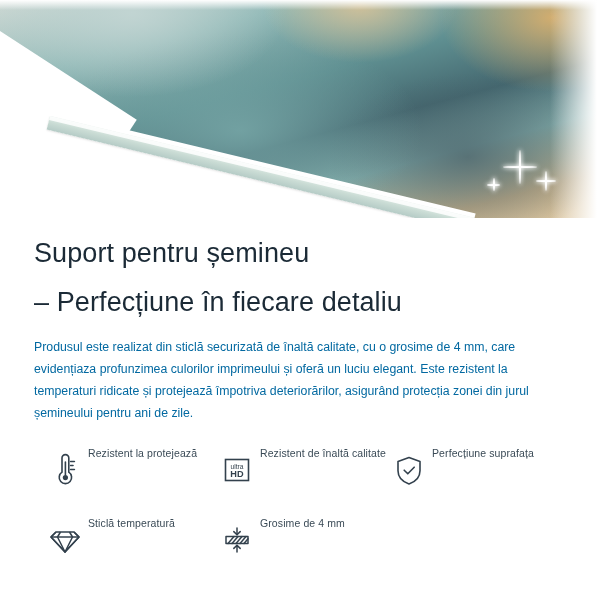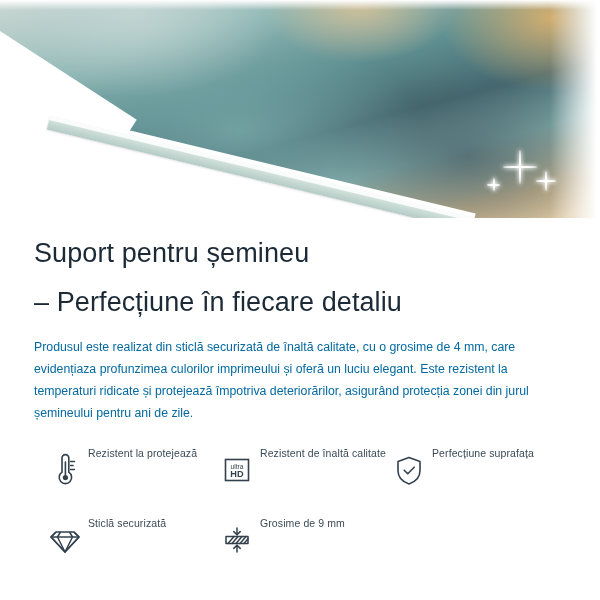--- a/index.html
+++ b/index.html
@@ -252,37 +252,37 @@
 
       <div class="feature">
         <div class="feature-icon">
           <svg width="42" height="42" viewBox="0 0 42 42" fill="none" stroke="#33414d" stroke-width="1.5" stroke-linejoin="round">
             <path d="M12 13h18l5 5-14 15L7 18z"></path>
             <path d="M7 18h28"></path>
             <path d="M12 13l-5 5 14 15 14-15-5-5"></path>
             <path d="M16.5 13l-3 5 7.5 15 7.5-15-3-5"></path>
           </svg>
         </div>
-        <div class="feature-label">Sticlă securizată</div>
+        <div class="feature-label">Sticlă temperatură</div>
       </div>
 
 
       <div class="feature">
         <div class="feature-icon">
           <svg width="42" height="42" viewBox="0 0 42 42" fill="none" stroke="#33414d" stroke-width="1.5" stroke-linecap="round" stroke-linejoin="round">
             <line x1="21" y1="9" x2="21" y2="15.5"></line>
             <polyline points="17.8,12.6 21,15.8 24.2,12.6"></polyline>
             <rect x="10" y="17.5" width="22" height="7" fill="none"></rect>
             <line x1="12" y1="24.5" x2="18" y2="17.5"></line>
             <line x1="16" y1="24.5" x2="22" y2="17.5"></line>
             <line x1="20" y1="24.5" x2="26" y2="17.5"></line>
             <line x1="24" y1="24.5" x2="30" y2="17.5"></line>
             <line x1="28" y1="24.5" x2="32" y2="19.8"></line>
             <line x1="21" y1="33" x2="21" y2="26.5"></line>
             <polyline points="17.8,29.4 21,26.2 24.2,29.4"></polyline>
           </svg>
         </div>
-        <div class="feature-label">Grosime de 9 mm</div>
+        <div class="feature-label">Grosime de 4 mm</div>
       </div>
 
     </div>
   </div>
 </div>
 
 </body></html>

